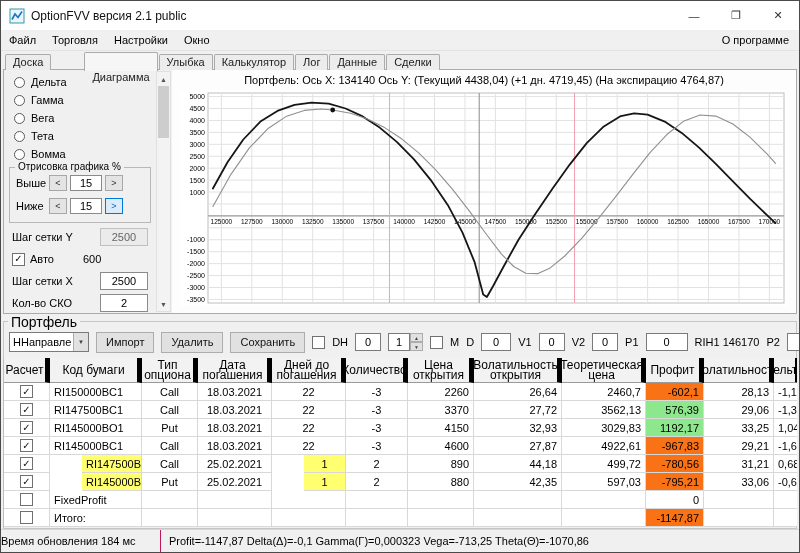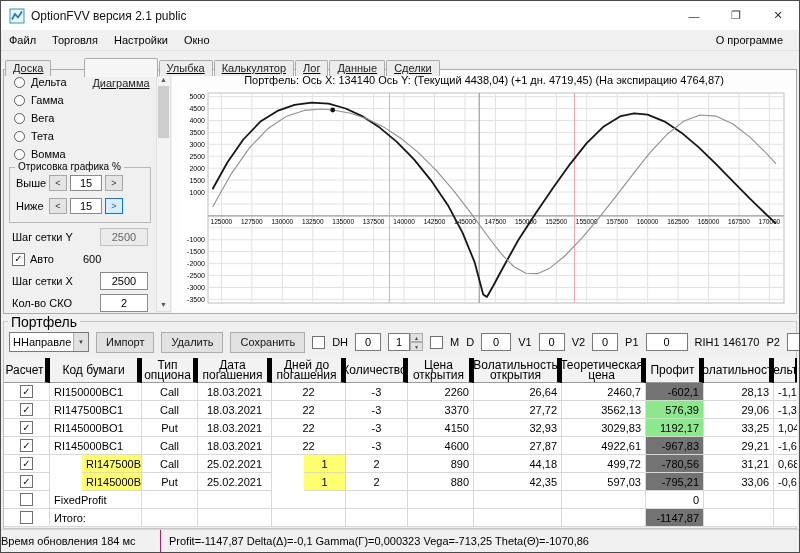--- a/index.html
+++ b/index.html
@@ -13,25 +13,25 @@
   .app-icon { width:16px; height:16px; margin:0 6px 0 8px; display:inline-flex; }
   .title-text { font-size:12px; color:#111; }
   .win-controls { margin-left:auto; display:flex; height:100%; }
   .win-btn { width:42px; height:100%; display:flex; align-items:center; justify-content:center;
              font-size:11px; color:#333; }
 
   
   .menubar { position:absolute; top:29px; left:0; right:0; height:21px; background:#f0f0f0;
              display:flex; align-items:center; font-size:11px; border-bottom:1px solid #e3e3e3; }
   .menu-item { padding:3px 8px; }
-  .menu-right { margin-left:auto; padding-right:16px; }
-
-  
-  .tabbar { position:absolute; top:56px; left:2px; right:2px; height:19px; display:flex;
-            align-items:flex-end; padding-left:2px; z-index:3;text-decoration:underline; }
+  .menu-right { margin-left:auto; padding-right:10px; }
+
+  
+  .tabbar { position:absolute; top:50px; left:2px; right:2px; height:19px; display:flex;
+            align-items:flex-end; padding-left:2px; z-index:3; }
   .tab { height:16px; padding:1px 7px 0; font-size:11px; background:#ececec;
          border:1px solid #ababab; border-bottom:none; margin-right:1px;
          border-radius:2px 2px 0 0; color:#222; }
   .tab.active { background:#f6f6f6; height:19px; padding-top:18px; margin-bottom:-1px; z-index:4;margin-left:32px; }
 
   
   .main { position:absolute; top:68px; left:2px; right:2px; height:245px;
           border:1px solid #ababab; background:#f0f0f0; z-index:2; }
   .left-panel { position:absolute; left:0; top:0; width:168px; height:100%; background:#f0f0f0; }
   #greek-list { position:absolute; top:3px; left:0; width:150px; }
@@ -91,21 +91,21 @@
   .trow { display:grid; }
   .th { height:25px; border-right:5px solid #000000; border-bottom:1px solid #9a9a9a; background:#f2f2f2;
         display:flex; align-items:center; justify-content:center; text-align:center;
         font-size:12px; line-height:10.5px; white-space:pre-line; overflow:hidden; }
   .td { height:18px; border-right:1px solid #d8d8d8; border-bottom:1px solid #d8d8d8;
         display:flex; align-items:center; font-size:11px; padding:0 4px; overflow:hidden; }
   .a-l { justify-content:flex-start; }
   .a-c { justify-content:center; padding:0; }
   .a-r { justify-content:flex-end; }
   .hl { background:#ffff70;margin-left:32px; }
-  .bg-red { background:#737373; }
+  .bg-red { background:#f97316; }
   .bg-green { background:#8de88d; }
 
   
   .statusbar { position:absolute; left:0; right:0; bottom:0; height:23px; background:#f0f0f0;
                border-top:1px solid #d7d7d7; display:flex; align-items:center; font-size:11px; z-index:6; }
   .status-left { width:160px; border-right:1px solid #be185d; height:100%;
                  display:flex; align-items:center; flex:none; }
   .status-right { padding-left:8px; white-space:nowrap; }
 </style>
 </head>

